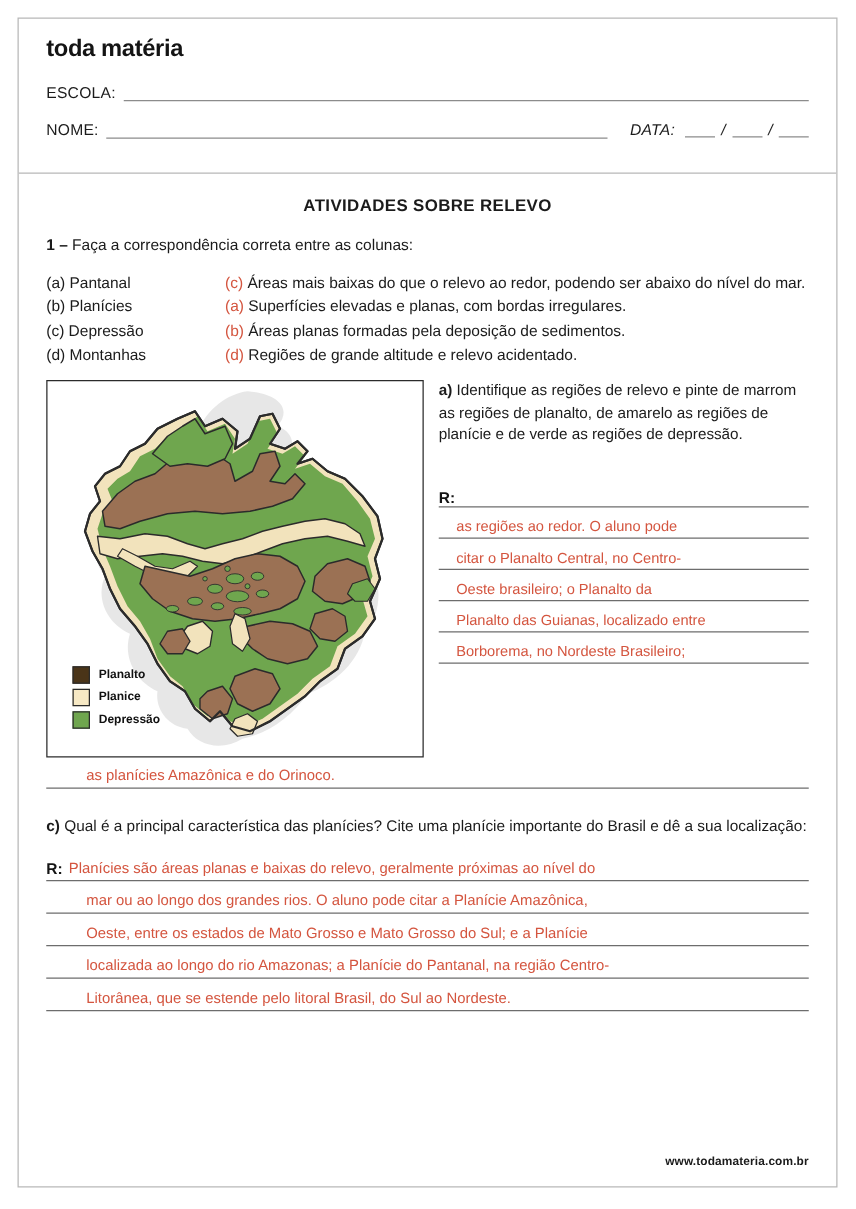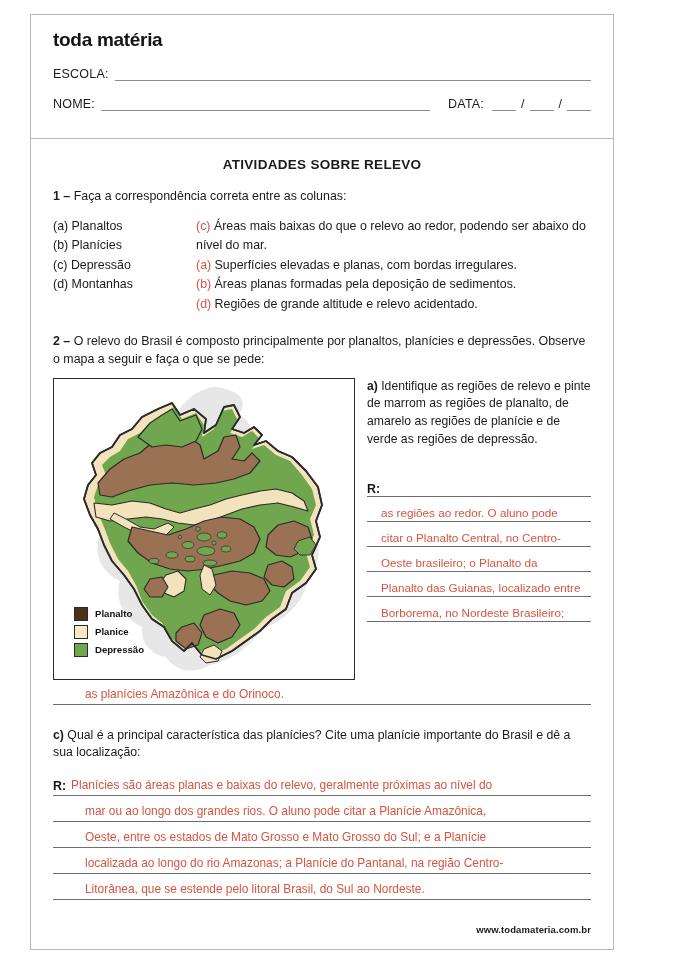--- a/index.html
+++ b/index.html
@@ -5,22 +5,22 @@
   html,body{margin:0;padding:0;}
   body{
     width:685px;height:967px;
     background:#ffffff;
     font-family:"Liberation Sans", sans-serif;
     color:#1b1b1b;
     overflow:hidden;
   }
   .page{
     position:absolute;
-    left:30px;top:14px;
-    width:584px;height:936px;
+    left:14px;top:14px;
+    width:656px;height:936px;
     border:1px solid #b8b8b8;
     box-sizing:border-box;
     background:#fff;
   }
   
   .header{
     border-bottom:1px solid #b8b8b8;
     height:124px;
     box-sizing:border-box;
     padding:14px 22px 0 22px;
@@ -38,21 +38,21 @@
     font-size:12.5px;
     color:#1b1b1b;
   }
   .field .lbl{white-space:nowrap;padding-right:6px;letter-spacing:.2px;}
   .rule{
     flex:1;
     border-bottom:1px solid #8c8c8c;
     height:12px;
   }
   .rule.short{flex:none;width:24px;}
-  .date-wrap{display:flex;align-items:center;margin-left:18px;white-space:nowrap;}
+  .date-wrap{display:flex;align-items:flex-start;margin-left:18px;white-space:nowrap;font-style:italic;}
   .date-wrap .lbl{padding-right:8px;}
   .slash{padding:0 5px;font-size:12.5px;}
 
   
   .content{padding:18px 22px 0 22px;}
   .title{
     text-align:center;
     font-size:13.5px;
     font-weight:bold;
     letter-spacing:.3px;
@@ -191,21 +191,21 @@
 
     <div class="title">ATIVIDADES SOBRE RELEVO</div>
 
     <div class="q-head">
       <b>1 –</b>
       <span>Faça a correspondência correta entre as colunas:</span>
     </div>
 
     <div class="match">
       <div class="col-a">
-        <div class="row">(a) Planaltos</div>
+        <div class="row">(a) Pantanal</div>
         <div class="row">(b) Planícies</div>
         <div class="row">(c) Depressão</div>
         <div class="row">(d) Montanhas</div>
       </div>
       <div class="col-b">
         <div class="row">
           <span class="ans">(c)</span>
           <span>Áreas mais baixas do que o relevo ao redor, podendo ser abaixo do nível do mar.</span>
         </div>
         <div class="row">
@@ -216,24 +216,20 @@
           <span class="ans">(b)</span>
           <span>Áreas planas formadas pela deposição de sedimentos.</span>
         </div>
         <div class="row">
           <span class="ans">(d)</span>
           <span>Regiões de grande altitude e relevo acidentado.</span>
         </div>
       </div>
     </div>
 
-    <div class="q2">
-      <b>2 –</b>
-      <span>O relevo do Brasil é composto principalmente por planaltos, planícies e depressões. Observe o mapa a seguir e faça o que se pede:</span>
-    </div>
 
     <div class="mapzone">
 
       <div class="mapbox">
         <svg viewBox="0 0 300 300" xmlns="http://www.w3.org/2000/svg">
 
           <g>
             <path d="M160 8 C185 10 196 22 184 36 C196 40 200 52 190 60 C206 66 214 80 206 94
                      C230 100 250 118 256 142 C268 160 268 186 254 200 C250 224 230 242 208 250
                      C196 268 176 282 156 286 C140 296 120 292 112 278 C96 276 86 262 88 248

